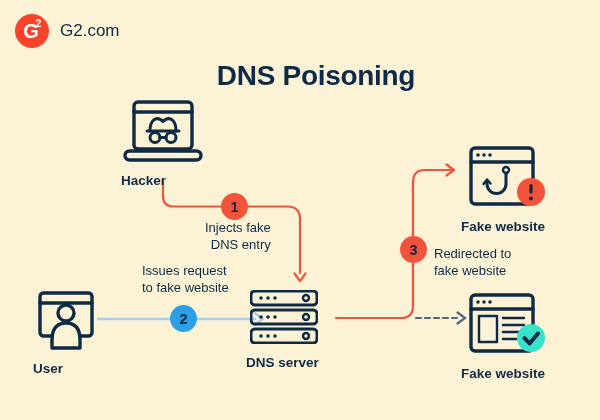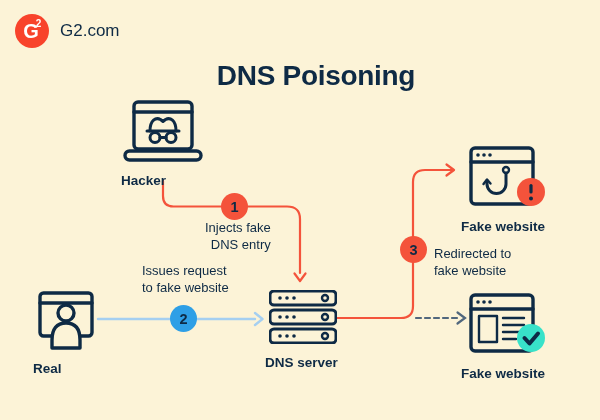--- a/index.html
+++ b/index.html
@@ -84,24 +84,24 @@
     <div class="node-label">Hacker</div>
   </div>
 
   <div class="node" style="left:33px; top:290px; width:66px;">
     <svg width="60" height="60" viewBox="0 0 60 60">
       <rect class="sN thick" x="4" y="3" width="52" height="43" rx="3.5"></rect>
       <path class="sN thick" d="M4 13 H56"></path>
       <circle class="sN thick" cx="30" cy="23" r="8"></circle>
       <path class="sN thick fillBg" d="M16 58 V50 Q16 33 30 33 Q44 33 44 50 V58 Z"></path>
     </svg>
-    <div class="node-label">Real</div>
+    <div class="node-label">User</div>
   </div>
 
-  <div class="node" style="left:265px; top:290px; width:76px;">
+  <div class="node" style="left:246px; top:290px; width:76px;">
     <svg width="68" height="54" viewBox="0 0 68 54">
       <rect class="sN" x="1" y="1" width="66" height="14" rx="4"></rect>
       <rect class="sN" x="1" y="20" width="66" height="14" rx="4"></rect>
       <rect class="sN" x="1" y="39" width="66" height="14" rx="4"></rect>
       <circle class="fillN" cx="11" cy="8" r="1.8"></circle>
         <circle class="fillN" cx="18" cy="8" r="1.8"></circle>
         <circle class="fillN" cx="25" cy="8" r="1.8"></circle>
       <circle class="sN thin" cx="56" cy="8" r="3"></circle>
       <circle class="fillN" cx="11" cy="27" r="1.8"></circle>
         <circle class="fillN" cx="18" cy="27" r="1.8"></circle>

